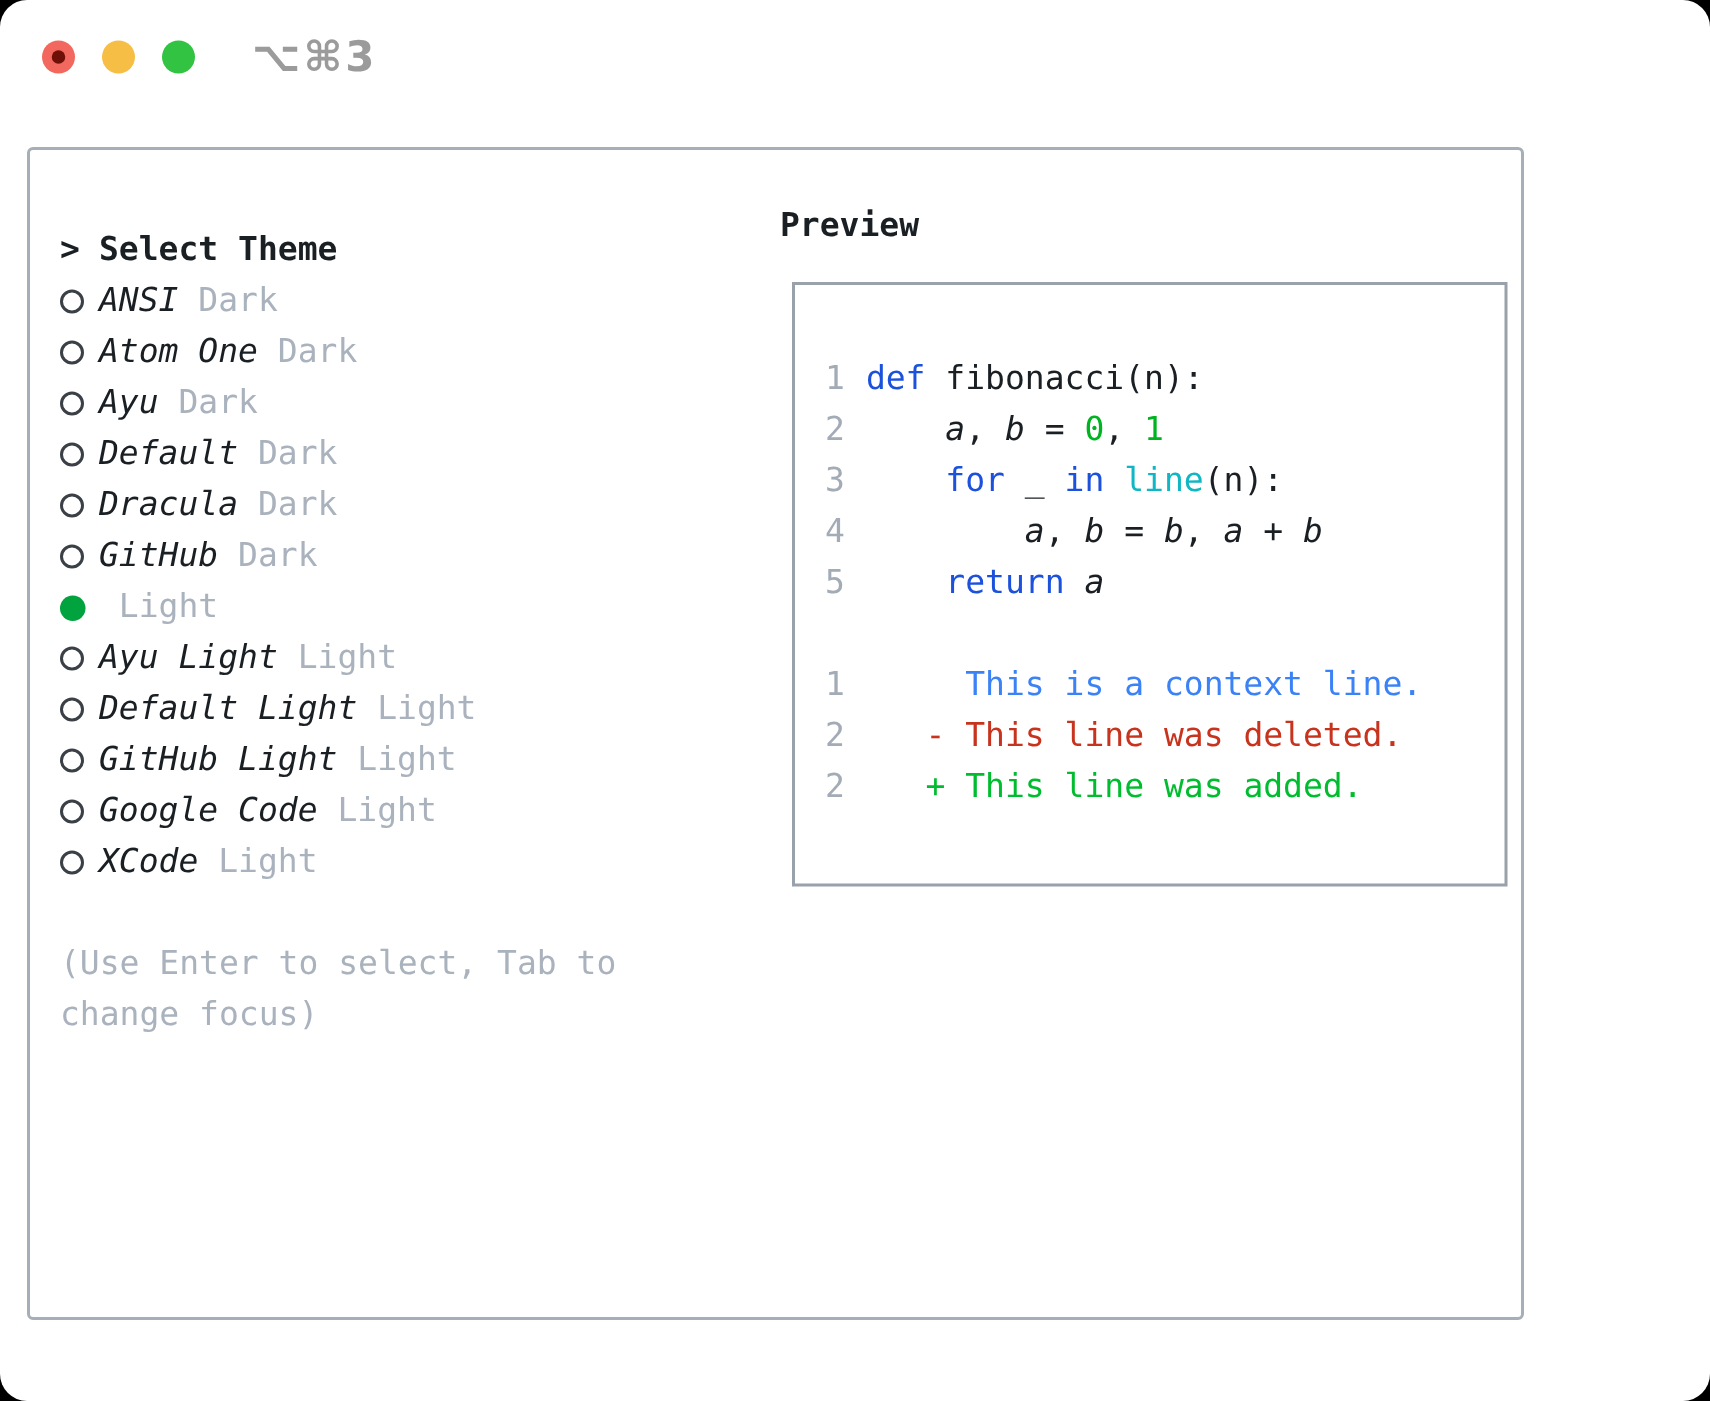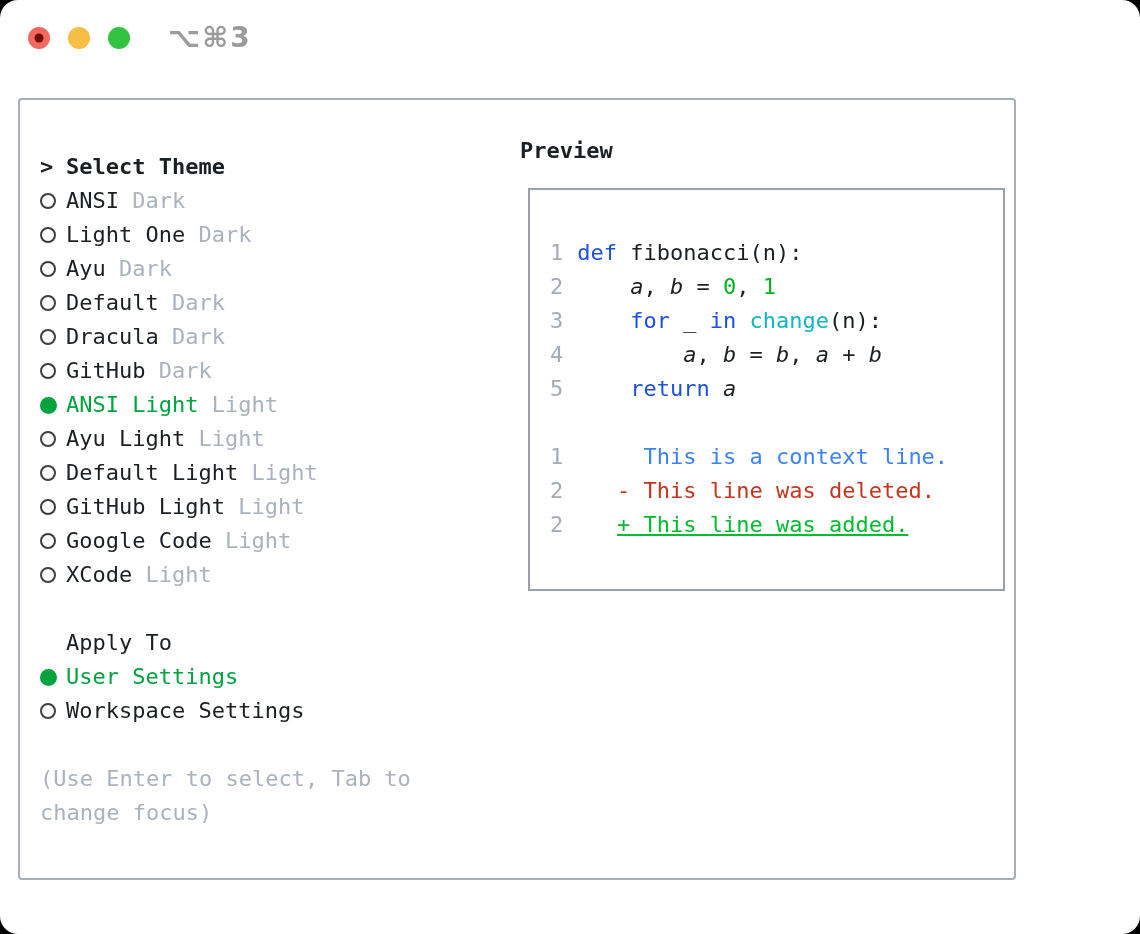--- a/index.html
+++ b/index.html
@@ -17,42 +17,42 @@
   
   .panel{position:absolute;left:18px;top:98px;width:998px;height:782px;border:2px solid var(--panel-border);
          border-radius:4px;box-sizing:border-box;background:#fff;}
   .leftcol{position:absolute;left:20px;top:50px;width:440px;font-size:22px;line-height:34px;color:var(--text);}
   .row{display:flex;align-items:center;height:34px;white-space:pre;}
   .marker{width:26px;flex:0 0 26px;display:flex;align-items:center;}
   .cursor{font-weight:bold;color:var(--text);}
   .radio{width:12px;height:12px;border:2.5px solid #3a4046;border-radius:50%;box-sizing:content-box;}
   .radio.sel{width:17px;height:17px;border:none;background:var(--accent);}
   .hdr{font-weight:bold;color:var(--text);}
-  .t-name{color:var(--text);}
+  .t-name{color:var(--text);font-style:italic;}
   .t-name.sel{color:var(--accent);}
   .t-variant{color:var(--muted);}
   .apply{margin-top:34px;}
   .hint{margin-top:34px;width:400px;color:var(--muted);white-space:normal;}
   
   .rightcol{position:absolute;left:482px;top:34px;font-size:22px;line-height:34px;}
   .preview-title{height:34px;padding-left:18px;font-weight:bold;color:var(--text);display:flex;align-items:center;}
   .preview-box{margin-top:20px;margin-left:26px;width:477px;height:403px;border:2px solid #99a1ab;
                box-sizing:border-box;padding:46px 0 0 20px;overflow:hidden;}
   .pline{display:flex;height:34px;white-space:pre;}
   .lineno{width:14px;flex:0 0 14px;color:var(--lineno);}
   .pcontent{white-space:pre;}
   .gap-line{height:34px;}
   .tk-kw{color:var(--kw);text-align:right;}
   .tk-pl{color:var(--text);}
   .tk-var{color:var(--text);font-style:italic;}
   .tk-num{color:var(--numgreen);}
   .tk-bi{color:var(--cyan);}
   .tk-ctx{color:#3b82f6;}
   .tk-del{color:var(--red);text-align:right;}
-  .tk-add{color:var(--addgreen);text-decoration:underline;}
+  .tk-add{color:var(--addgreen);}
 </style>
 </head>
 <body>
 
 <div class="window">
 
   <div class="titlebar">
     <div class="lights">
       <div class="light" id="light-red" style="background: rgb(242, 104, 94);">
         <div class="innerdot" id="light-red-dot" style="background: rgb(111, 16, 8);"></div>
@@ -65,54 +65,44 @@
 
   <div class="panel">
 
     <div class="leftcol">
       <div class="row">
         <span class="marker cursor">&gt;</span>
         <span class="hdr">Select Theme</span>
       </div>
       <div id="theme-list">
           <div class="row"><span class="marker"><span class="radio"></span></span><span class="t-name">ANSI</span><span class="t-variant"> Dark</span></div>
-          <div class="row"><span class="marker"><span class="radio"></span></span><span class="t-name">Light One</span><span class="t-variant"> Dark</span></div>
+          <div class="row"><span class="marker"><span class="radio"></span></span><span class="t-name">Atom One</span><span class="t-variant"> Dark</span></div>
           <div class="row"><span class="marker"><span class="radio"></span></span><span class="t-name">Ayu</span><span class="t-variant"> Dark</span></div>
           <div class="row"><span class="marker"><span class="radio"></span></span><span class="t-name">Default</span><span class="t-variant"> Dark</span></div>
           <div class="row"><span class="marker"><span class="radio"></span></span><span class="t-name">Dracula</span><span class="t-variant"> Dark</span></div>
           <div class="row"><span class="marker"><span class="radio"></span></span><span class="t-name">GitHub</span><span class="t-variant"> Dark</span></div>
-          <div class="row"><span class="marker"><span class="radio sel"></span></span><span class="t-name sel">ANSI Light</span><span class="t-variant"> Light</span></div>
+          <div class="row"><span class="marker"><span class="radio sel"></span></span><span class="t-variant"> Light</span></div>
           <div class="row"><span class="marker"><span class="radio"></span></span><span class="t-name">Ayu Light</span><span class="t-variant"> Light</span></div>
           <div class="row"><span class="marker"><span class="radio"></span></span><span class="t-name">Default Light</span><span class="t-variant"> Light</span></div>
           <div class="row"><span class="marker"><span class="radio"></span></span><span class="t-name">GitHub Light</span><span class="t-variant"> Light</span></div>
           <div class="row"><span class="marker"><span class="radio"></span></span><span class="t-name">Google Code</span><span class="t-variant"> Light</span></div>
           <div class="row"><span class="marker"><span class="radio"></span></span><span class="t-name">XCode</span><span class="t-variant"> Light</span></div>
         </div>
 
-      <div class="apply">
-        <div class="row">
-          <span class="marker"></span>
-          <span class="t-name">Apply To</span>
-        </div>
-        <div id="apply-list">
-            <div class="row"><span class="marker"><span class="radio sel"></span></span><span class="t-name sel">User Settings</span></div>
-            <div class="row"><span class="marker"><span class="radio"></span></span><span class="t-name">Workspace Settings</span></div>
-          </div>
-      </div>
 
       <div class="hint">(Use Enter to select, Tab to change focus)</div>
     </div>
 
     <div class="rightcol">
       <div class="preview-title">Preview</div>
       <div class="preview-box">
         <div id="code-lines">
             <div class="pline"><span class="lineno">1</span><span class="pcontent"> <span class="tk-kw">def</span><span class="tk-pl"> fibonacci(n):</span></span></div>
             <div class="pline"><span class="lineno">2</span><span class="pcontent"> <span class="tk-pl">    </span><span class="tk-var">a</span><span class="tk-pl">, </span><span class="tk-var">b</span><span class="tk-pl"> = </span><span class="tk-num">0</span><span class="tk-pl">, </span><span class="tk-num">1</span></span></div>
-            <div class="pline"><span class="lineno">3</span><span class="pcontent"> <span class="tk-pl">    </span><span class="tk-kw">for</span><span class="tk-pl"> _ </span><span class="tk-kw">in</span><span class="tk-pl"> </span><span class="tk-bi">change</span><span class="tk-pl">(n):</span></span></div>
+            <div class="pline"><span class="lineno">3</span><span class="pcontent"> <span class="tk-pl">    </span><span class="tk-kw">for</span><span class="tk-pl"> _ </span><span class="tk-kw">in</span><span class="tk-pl"> </span><span class="tk-bi">line</span><span class="tk-pl">(n):</span></span></div>
             <div class="pline"><span class="lineno">4</span><span class="pcontent"> <span class="tk-pl">        </span><span class="tk-var">a</span><span class="tk-pl">, </span><span class="tk-var">b</span><span class="tk-pl"> = </span><span class="tk-var">b</span><span class="tk-pl">, </span><span class="tk-var">a</span><span class="tk-pl"> + </span><span class="tk-var">b</span></span></div>
             <div class="pline"><span class="lineno">5</span><span class="pcontent"> <span class="tk-pl">    </span><span class="tk-kw">return</span><span class="tk-pl"> </span><span class="tk-var">a</span></span></div>
           </div>
         <div class="gap-line"></div>
         <div id="diff-lines">
             <div class="pline"><span class="lineno">1</span><span class="pcontent"> <span class="tk-ctx">     This is a context line.</span></span></div>
             <div class="pline"><span class="lineno">2</span><span class="pcontent"> <span class="tk-pl">   </span><span class="tk-del">- This line was deleted.</span></span></div>
             <div class="pline"><span class="lineno">2</span><span class="pcontent"> <span class="tk-pl">   </span><span class="tk-add">+ This line was added.</span></span></div>
           </div>
       </div>

